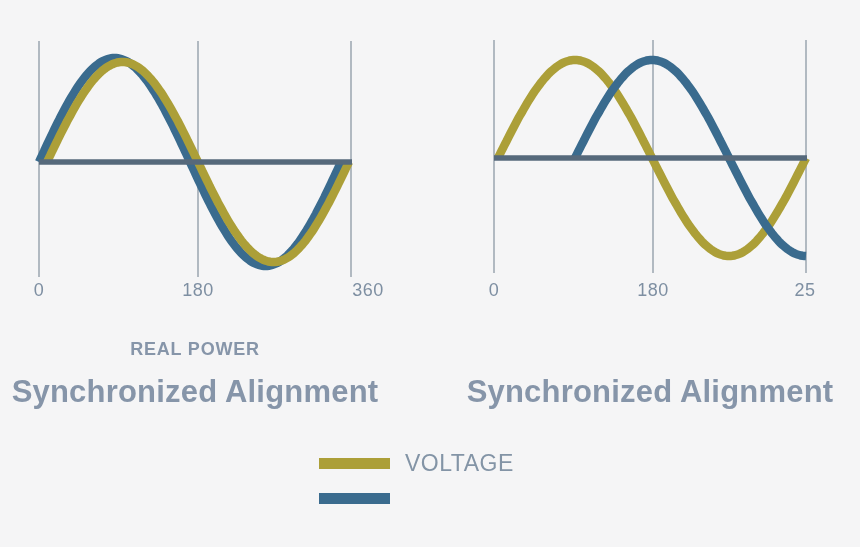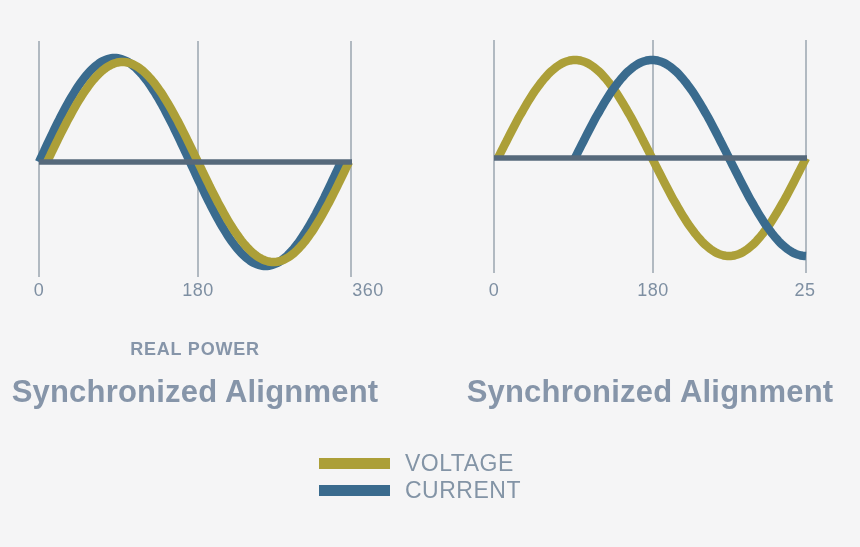--- a/index.html
+++ b/index.html
@@ -38,20 +38,21 @@
     font-weight: bold;
     white-space: nowrap;
   }
   .title-line1 { top: 339px; font-size: 18px; letter-spacing: 0.8px; }
   .title-line2 { top: 374px; font-size: 31px; letter-spacing: 0.2px; }
   #legend {
     position: absolute;
     left: 319px; top: 450px;
     display: flex;
     flex-direction: column;
+    row-gap: 8px;
   }
   .legend-row {
     display: flex;
     align-items: center;
     height: 27px;
   }
   .legend-swatch {
     width: 71px; height: 11px;
     margin-right: 15px;
     flex: 0 0 auto;
@@ -98,17 +99,16 @@
   <div class="chart-title title-line2" style="left:0">Synchronized Alignment</div>
   <div class="chart-title title-line2" style="left:455px">Synchronized Alignment</div>
 
   <div id="legend">
     <div class="legend-row">
       <div class="legend-swatch" style="background: rgb(172, 159, 56);"></div>
       <span class="legend-label">VOLTAGE</span>
     </div>
     <div class="legend-row">
       <div class="legend-swatch" style="background: rgb(58, 107, 142);"></div>
-      <span class="legend-label">CURRENT</span>
     </div>
   </div>
 
 </div>
 
 </body></html>

